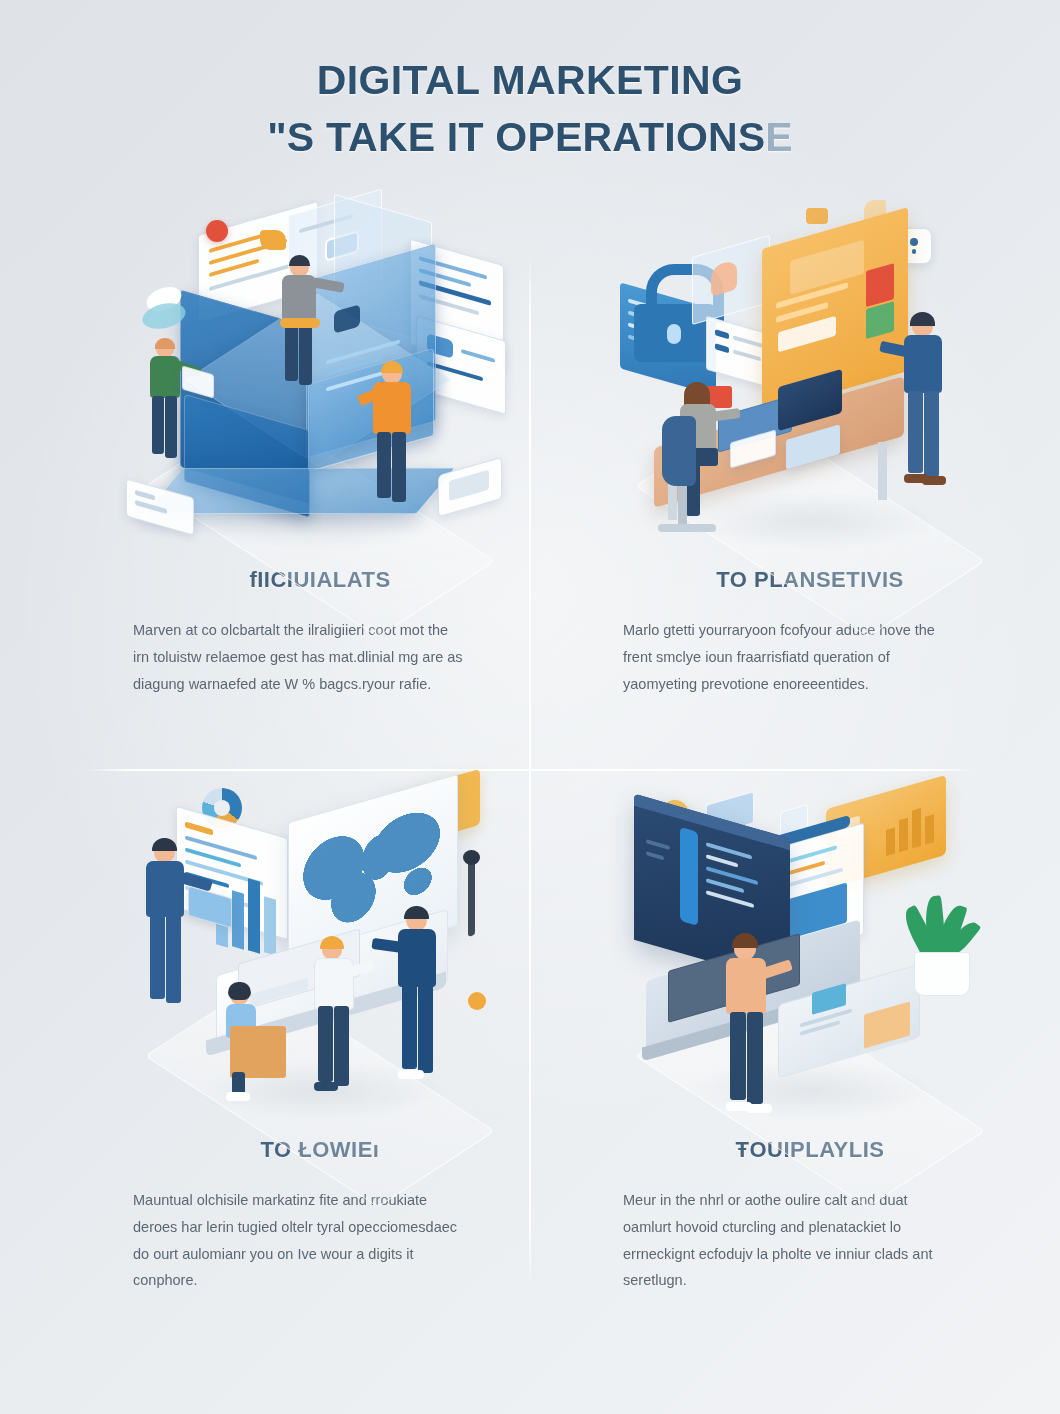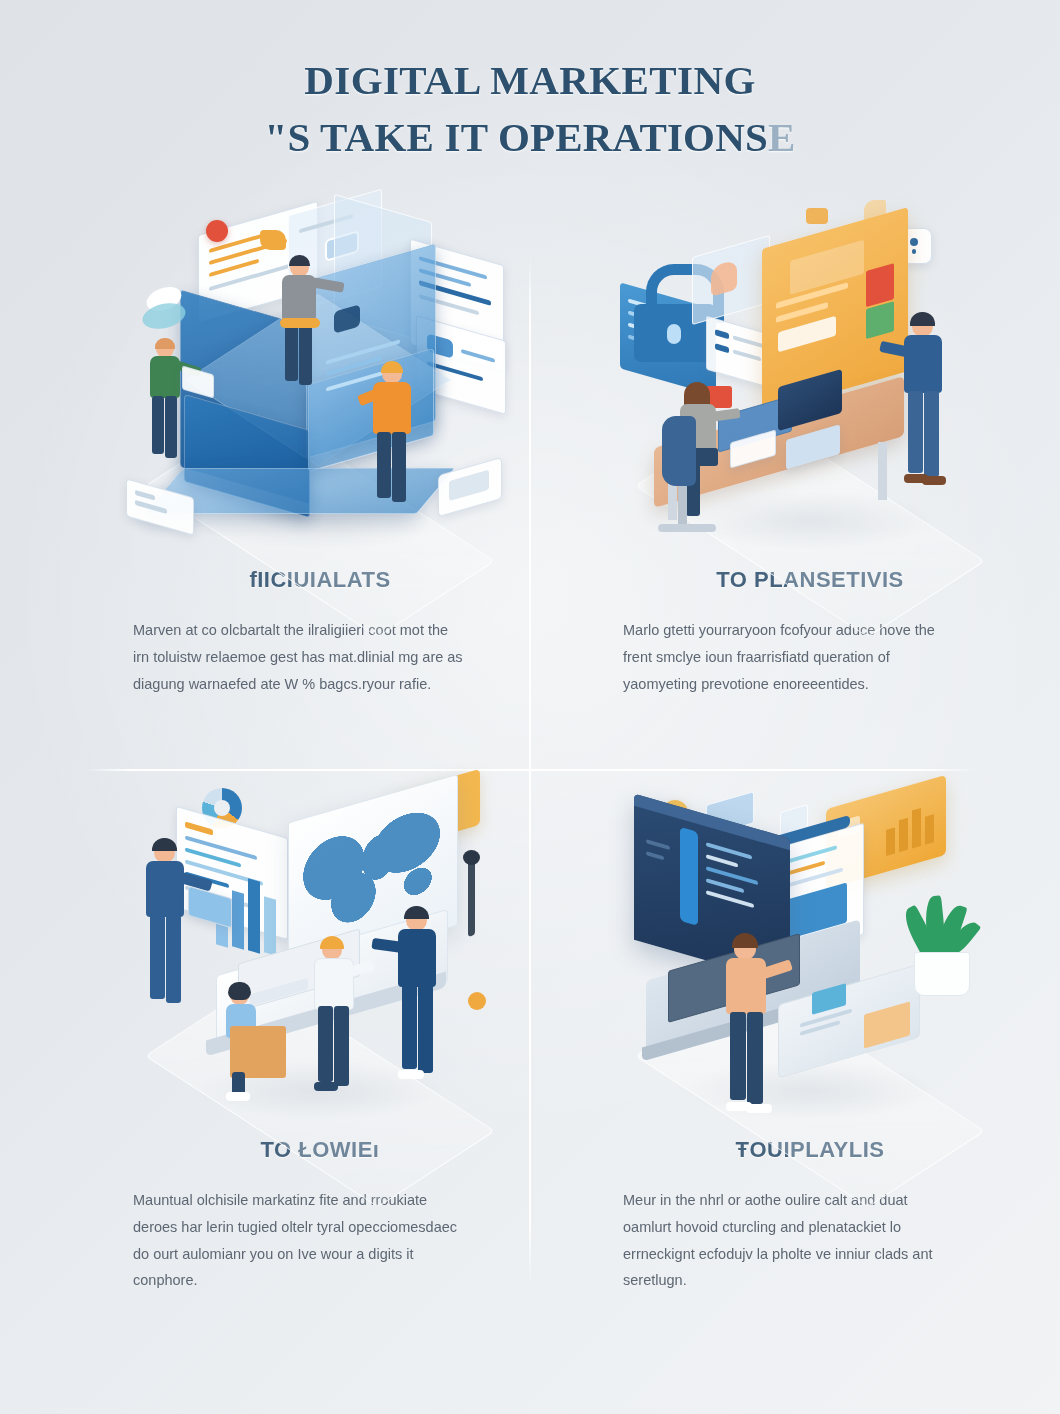--- a/index.html
+++ b/index.html
@@ -7,21 +7,21 @@
     width:1060px;height:1414px;
     font-family:"Liberation Sans","DejaVu Sans",sans-serif;
     background:
       radial-gradient(ellipse 70% 55% at 50% 42%, rgba(255,255,255,.55) 0%, rgba(255,255,255,0) 70%),
       linear-gradient(135deg,#dfe3e8 0%,#e4e8ec 38%,#eceff2 68%,#f1f3f5 100%);
     overflow:hidden;
   }
   .poster{position:relative;width:1060px;height:1414px;}
 
   
-  .title-wrap{position:absolute;top:52px;left:0;width:1060px;text-align:center;font-family:Liberation Serif, serif;}
+  .title-wrap{position:absolute;top:52px;left:0;width:1060px;text-align:center;}
   .title-line{
     font-size:41px;font-weight:bold;letter-spacing:.4px;
     color:#2d506e;line-height:1.38;
     text-shadow:0 1px 2px rgba(255,255,255,.85);
   }
   .title-line.second{letter-spacing:.2px;}
   .title-line .tail{color:#9bb0c2;font-weight:bold;}
 
   
   .div-v{

